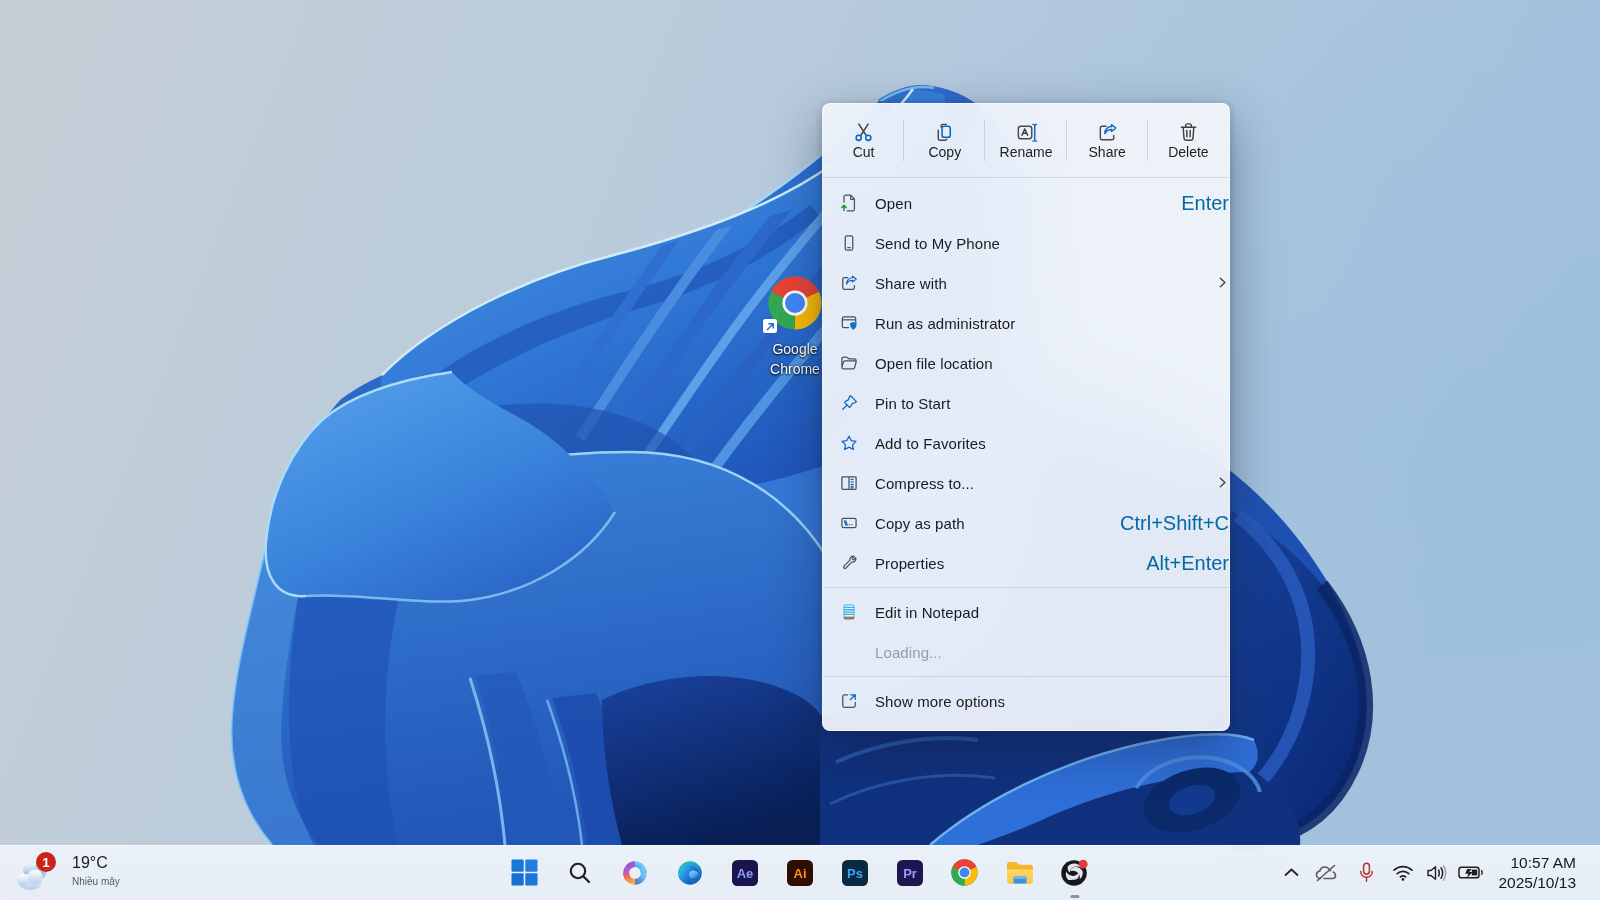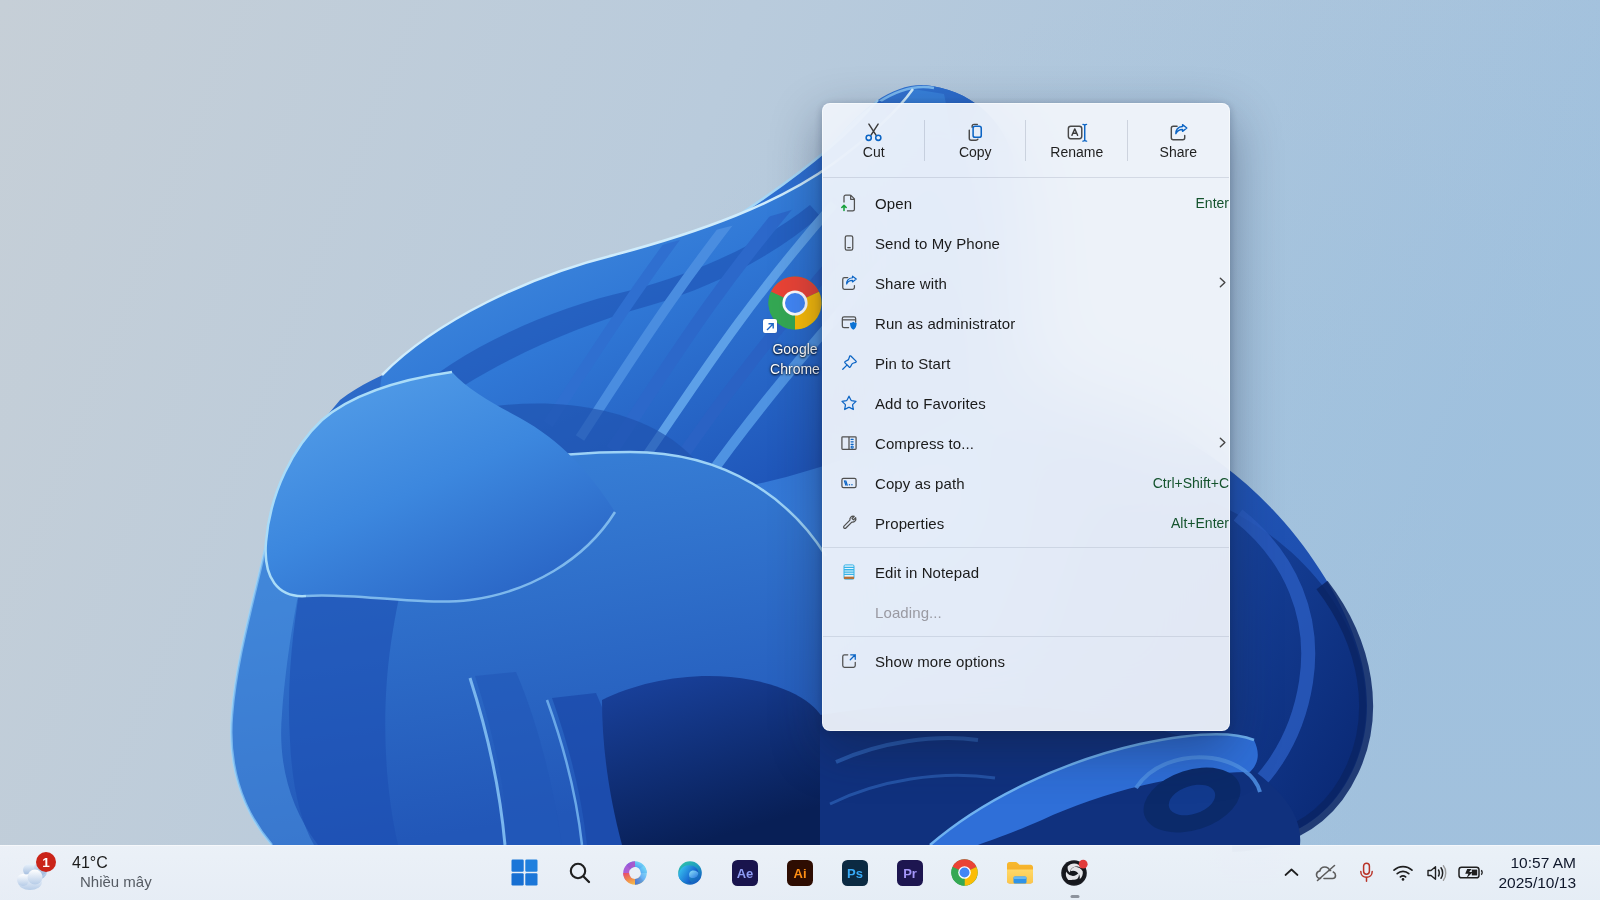--- a/index.html
+++ b/index.html
@@ -12,34 +12,34 @@
  border:1px solid rgba(255,255,255,0.5);box-sizing:border-box;}
 #menublur{position:absolute;left:822px;top:103px;width:408px;height:628px;z-index:29;border-radius:8px;
  -webkit-backdrop-filter:blur(40px) saturate(1.1);backdrop-filter:blur(40px) saturate(1.1);}
 .toolbar{display:flex;height:73px;border-bottom:1px solid rgba(130,140,160,0.24);}
 .tbtn{flex:1;display:flex;flex-direction:column;align-items:center;justify-content:center;position:relative;}
 .tbtn:not(:last-child)::after{content:"";position:absolute;right:0;top:16px;bottom:16px;width:1px;background:rgba(130,140,160,0.30);}
 .tbtn .lbl{font-size:14px;color:#1f1f1f;}
 .mitem{display:flex;align-items:center;height:40px;padding:0 0 0 16px;font-size:15px;color:#1b1b1b;}
 .mitem .mic{width:20px;height:20px;margin-right:16px;flex:0 0 20px;display:flex;align-items:center;justify-content:center;}
 .mitem .mtx{flex:1;letter-spacing:0.1px;}
-.mitem .hint{font-size:14px;color:#14532d;}
+.mitem .hint{font-size:20px;color:#0369a1;}
 .mitem .chev{color:#454545;}
 .msep{height:1px;background:rgba(130,140,160,0.22);margin:4px 0;}
 .loading{color:#9a9aa2;}
 
 #taskbar{position:absolute;left:0;top:845px;width:1600px;height:55px;z-index:20;
  background:linear-gradient(180deg,rgba(238,243,249,0.94),rgba(233,239,247,0.94));
  border-top:1px solid rgba(255,255,255,0.6);box-sizing:border-box;}
 #tbblur{position:absolute;left:0;top:845px;width:1600px;height:55px;z-index:19;
  -webkit-backdrop-filter:blur(30px);backdrop-filter:blur(30px);}
 #weather{position:absolute;left:14px;top:849px;display:flex;align-items:center;z-index:21;}
 #wtxt{margin-left:10px;}
 #wtemp{font-size:16px;color:#1b1b1b;line-height:19px;}
-#wdesc{font-size:15px;color:#555b63;line-height:19px;margin-left:8px;}
+#wdesc{font-size:10px;color:#555b63;line-height:19px;}
 #centericons{position:absolute;left:497px;top:845px;height:55px;display:flex;align-items:center;z-index:21;}
 .ticon{width:55px;height:55px;display:flex;align-items:center;justify-content:center;position:relative;}
 #tray{position:absolute;right:0;top:845px;height:55px;display:flex;align-items:center;z-index:21;}
 #clock{ text-align:right;font-size:15.5px;color:#0f172a;line-height:20px;margin-right:24px;margin-left:10px;}
 
 #deskicon{position:absolute;left:745px;top:274px;width:100px;z-index:5;text-align:center;}
 #dlabel{margin-top:7px;font-size:14px;color:#fff;line-height:20px;text-shadow:0 1px 2px rgba(0,0,0,0.85),0 0 3px rgba(0,0,0,0.6);}
 </style>
 </head>
 <body>
@@ -212,21 +212,21 @@
         </g>
 <g>
           <ellipse cx="16" cy="33" rx="12" ry="8" fill="url(#cl2)"></ellipse>
           <circle cx="9" cy="31" r="6" fill="url(#cl2)"></circle>
           <circle cx="21" cy="28" r="7.5" fill="url(#cl2)"></circle>
         </g>
 <circle cx="32" cy="13" r="10" fill="#ca2419"></circle>
 <text x="32" y="18" text-anchor="middle" font-size="13.5" font-weight="bold" fill="#ffffff" font-family="Liberation Sans,sans-serif">1</text>
 </svg>
 <div id="wtxt">
-        <div id="wtemp">41°C</div>
+        <div id="wtemp">19°C</div>
         <div id="wdesc">Nhiều mây</div>
       </div>
 </div>
 <div id="centericons">
 <div class="ticon">
         <svg width="27" height="27" viewBox="0 0 27 27">
           <rect x="0.5" y="0.5" width="12.2" height="12.2" rx="1.2" fill="#1b76d8"></rect>
           <rect x="14.3" y="0.5" width="12.2" height="12.2" rx="1.2" fill="#2080de"></rect>
           <rect x="0.5" y="14.3" width="12.2" height="12.2" rx="1.2" fill="#176fd2"></rect>
           <rect x="14.3" y="14.3" width="12.2" height="12.2" rx="1.2" fill="#1b76d8"></rect>
@@ -431,20 +431,26 @@
           </svg>
   <div class="lbl">Rename</div>
  </div>
  <div class="tbtn">
   <svg width="23" height="23" viewBox="0 0 24 24" fill="none">
             <path d="M10.5 5.5 L6.5 5.5 C5.4 5.5 4.5 6.4 4.5 7.5 L4.5 17.5 C4.5 18.6 5.4 19.5 6.5 19.5 L16.5 19.5 C17.6 19.5 18.5 18.6 18.5 17.5 L18.5 15" stroke="#494949" stroke-width="1.5" stroke-linecap="round"></path>
             <path d="M16.2 3.8 L20.7 7.3 L16.2 10.8 L16.2 8.9 C12.8 8.9 10.4 10.6 9.2 13.3 C9 10 10.9 5.9 16.2 5.7 Z" stroke="#0b64c4" stroke-width="1.4" stroke-linejoin="round"></path>
           </svg>
   <div class="lbl">Share</div>
  </div>
+ <div class="tbtn">
+  <svg width="23" height="23" viewBox="0 0 24 24" fill="none">
+            <path d="M4.5 6.5 L19.5 6.5 M9 6 L9 5 C9 3.9 9.9 3 11 3 L13 3 C14.1 3 15 3.9 15 5 L15 6 M6.5 6.5 L7.3 18.2 C7.4 19.2 8.2 20 9.3 20 L14.7 20 C15.8 20 16.6 19.2 16.7 18.2 L17.5 6.5 M10.2 10 L10.4 16.5 M13.8 10 L13.6 16.5" stroke="#3f3f3f" stroke-width="1.5" stroke-linecap="round"></path>
+          </svg>
+  <div class="lbl">Delete</div>
+ </div>
 </div>
 <div style="height:5px"></div>
 <div class="mitem">
         <span class="mic">
           <svg width="20" height="20" viewBox="0 0 24 24" fill="none">
             <path d="M14 2.5 L8 2.5 C6.9 2.5 6 3.4 6 4.5 L6 11.5 M9.5 21.5 L16.5 21.5 C17.6 21.5 18.5 20.6 18.5 19.5 L18.5 7 L14 2.5 M14 3 L14 7.5 L18.5 7.5" stroke="#505050" stroke-width="1.5" stroke-linejoin="round"></path>
             <path d="M6 21 L6 14.8 M6 14.8 L3.4 17.4 M6 14.8 L8.6 17.4" stroke="#18a03c" stroke-width="1.9" stroke-linecap="round" stroke-linejoin="round"></path>
           </svg>
         </span>
         <span class="mtx">Open</span>
@@ -477,20 +483,29 @@
             <path d="M20 11 L20 6.5 C20 5.4 19.1 4.5 18 4.5 L6 4.5 C4.9 4.5 4 5.4 4 6.5 L4 15.5 C4 16.6 4.9 17.5 6 17.5 L11.5 17.5" stroke="#505050" stroke-width="1.5" stroke-linecap="round"></path>
             <path d="M4.2 8.2 L19.8 8.2" stroke="#505050" stroke-width="1.5"></path>
             <path d="M17.2 10.5 C18.4 11.6 19.7 11.9 21.2 11.9 C21.2 15.8 19.8 18.9 17.2 20.2 C14.6 18.9 13.2 15.8 13.2 11.9 C14.7 11.9 16 11.6 17.2 10.5 Z" fill="#0b72d4"></path>
           </svg>
         </span>
         <span class="mtx">Run as administrator</span>
       </div>
 <div class="mitem">
         <span class="mic">
           <svg width="20" height="20" viewBox="0 0 24 24" fill="none">
+            <path d="M3.5 7 C3.5 5.9 4.4 5 5.5 5 L8.6 5 C9.1 5 9.6 5.2 10 5.5 L11.7 7 L18.5 7 C19.6 7 20.5 7.9 20.5 9 L20.5 10" stroke="#505050" stroke-width="1.5" stroke-linecap="round"></path>
+            <path d="M3.5 7 L3.5 17 C3.5 18.1 4.4 19 5.5 19 L16.8 19 C17.7 19 18.5 18.4 18.7 17.5 L20.4 11.5 C20.7 10.5 19.9 9.5 18.8 9.5 L7.2 9.5 C6.3 9.5 5.5 10.1 5.3 11 L3.5 17" stroke="#505050" stroke-width="1.5" stroke-linejoin="round"></path>
+          </svg>
+        </span>
+        <span class="mtx">Open file location</span>
+      </div>
+<div class="mitem">
+        <span class="mic">
+          <svg width="20" height="20" viewBox="0 0 24 24" fill="none">
             <path d="M14.2 3.6 L20.4 9.8 C20.9 10.3 20.7 11.1 20 11.3 L16.8 12.3 C16.2 12.5 15.7 12.9 15.4 13.5 L13.8 16.6 C13.5 17.2 12.6 17.3 12.2 16.8 L7.2 11.8 C6.7 11.4 6.8 10.5 7.4 10.2 L10.5 8.6 C11.1 8.3 11.5 7.8 11.7 7.2 L12.7 4 C12.9 3.3 13.7 3.1 14.2 3.6 Z" stroke="#0b64c4" stroke-width="1.5" stroke-linejoin="round"></path>
             <path d="M9.5 14.5 L4.5 19.5" stroke="#0b64c4" stroke-width="1.5" stroke-linecap="round"></path>
           </svg>
         </span>
         <span class="mtx">Pin to Start</span>
       </div>
 <div class="mitem">
         <span class="mic">
           <svg width="20" height="20" viewBox="0 0 24 24" fill="none">
             <path d="M12 3.8 L14.4 8.6 C14.5 8.9 14.8 9.1 15.1 9.2 L20.4 10 L16.6 13.7 C16.4 13.9 16.3 14.2 16.3 14.6 L17.2 19.8 L12.5 17.3 C12.2 17.2 11.8 17.2 11.5 17.3 L6.8 19.8 L7.7 14.6 C7.7 14.2 7.6 13.9 7.4 13.7 L3.6 10 L8.9 9.2 C9.2 9.1 9.5 8.9 9.6 8.6 Z" stroke="#0b64c4" stroke-width="1.5" stroke-linejoin="round"></path>

